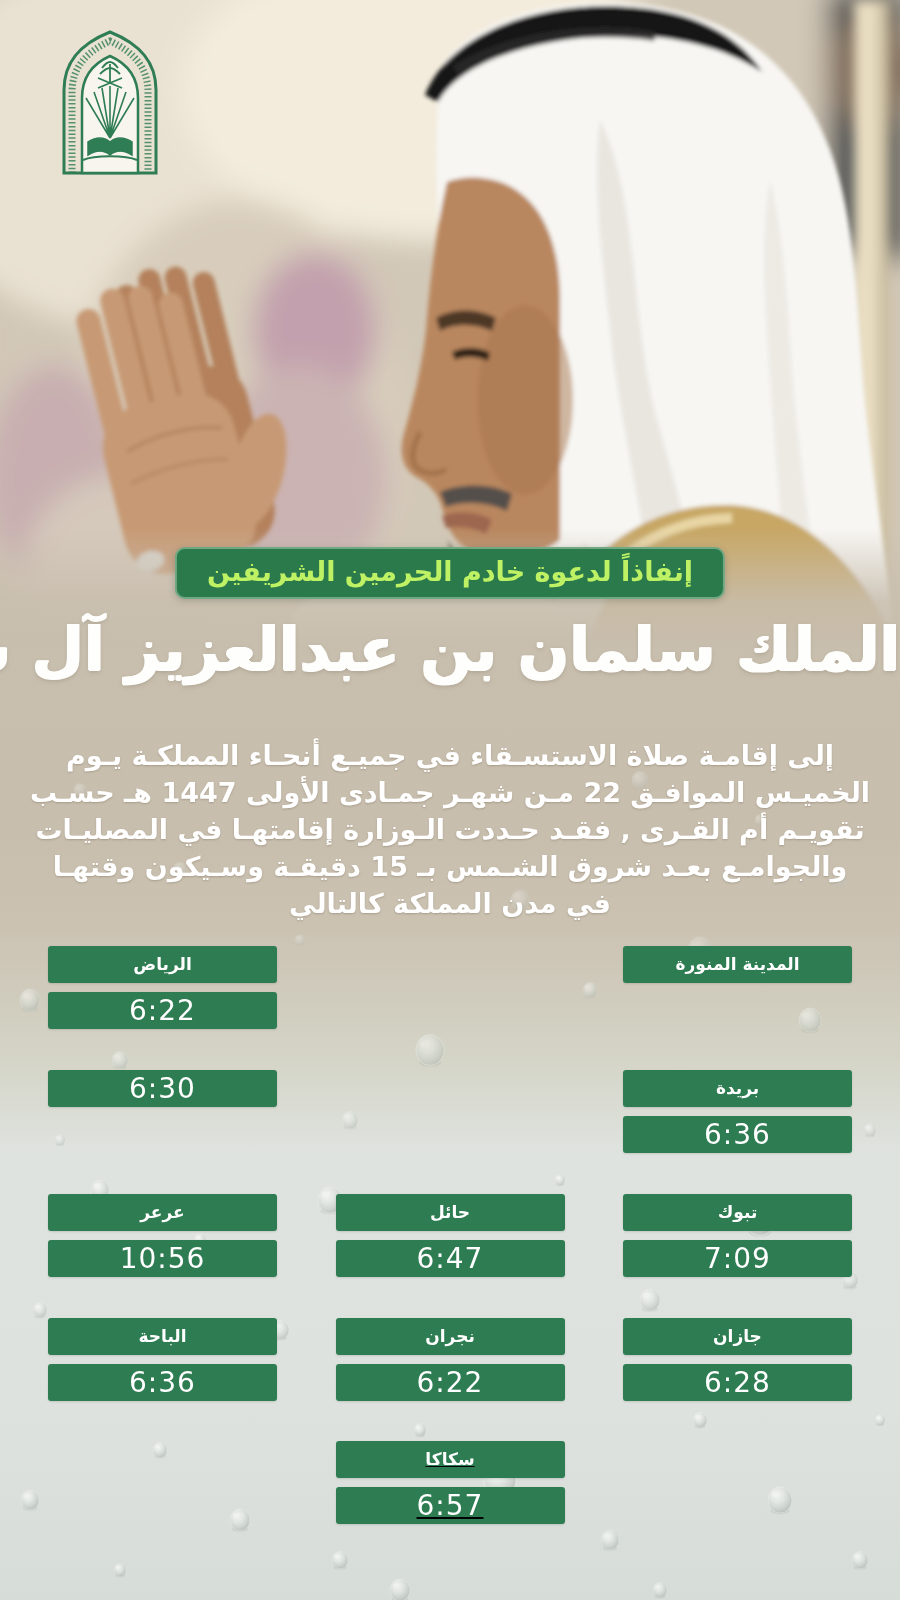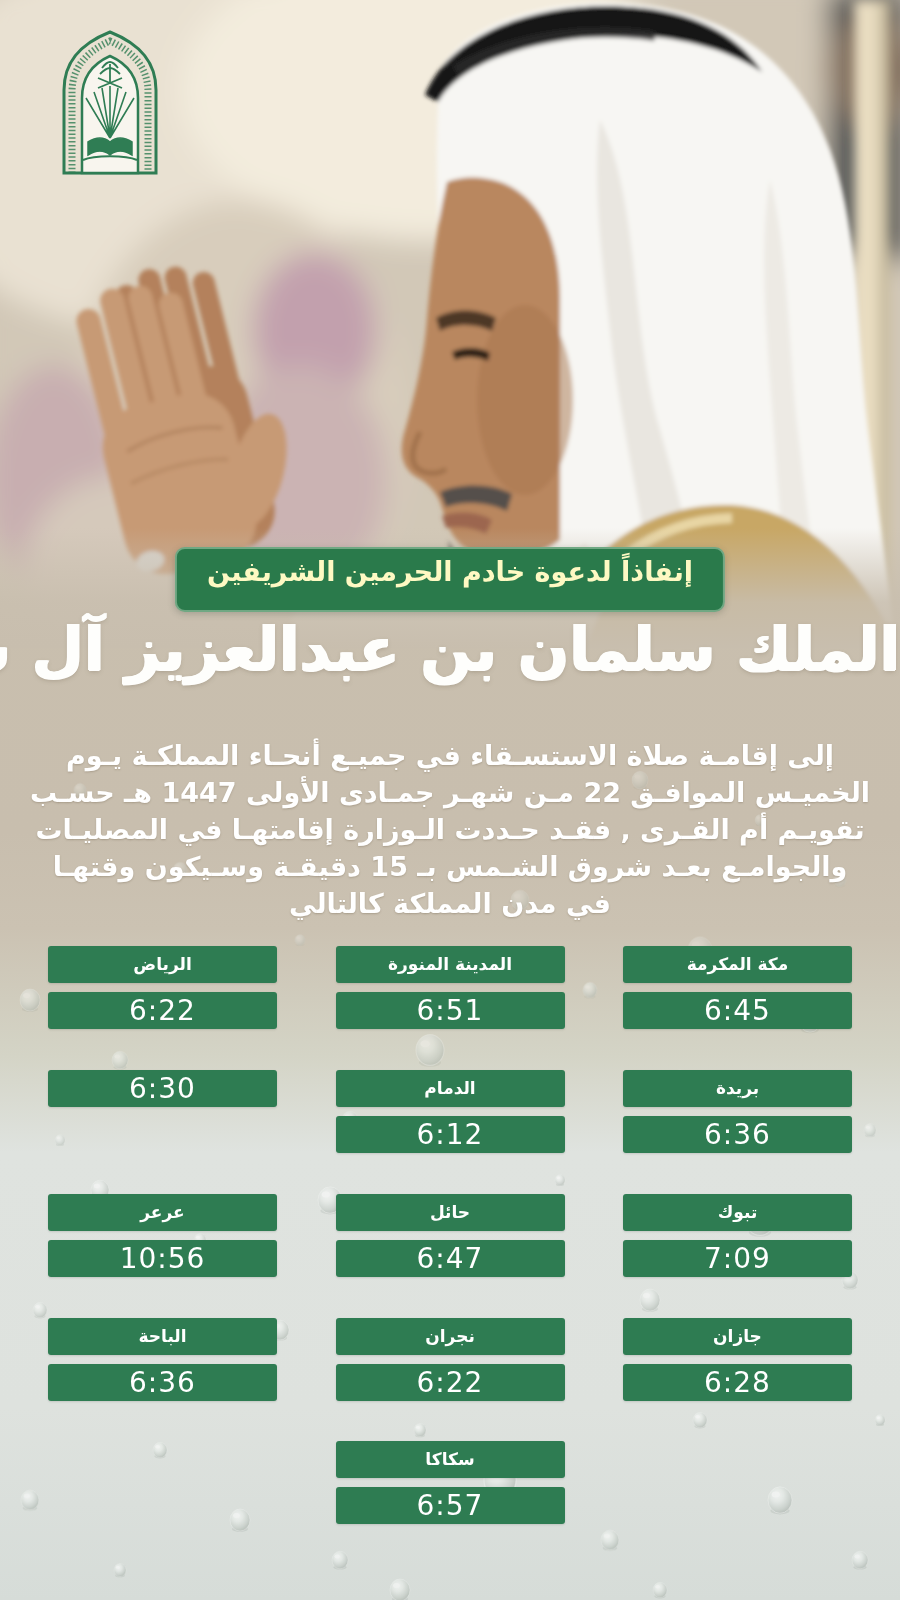--- a/index.html
+++ b/index.html
@@ -13,22 +13,22 @@
   }
   .layer{position:absolute;left:0;top:0;}
   .photo-fade{
     position:absolute;left:0;top:528px;width:900px;height:120px;
     background:linear-gradient(180deg,rgba(200,190,174,0) 0%,rgba(200,190,174,.88) 62%,rgba(200,190,174,1) 100%);
   }
   .logo{position:absolute;left:50px;top:26px;width:120px;height:150px;}
   .banner{
     position:absolute;top:547px;left:50%;transform:translateX(-50%);
     background:#2a7a4b;border:2px solid rgba(170,206,178,.55);border-radius:10px;
-    padding:7px 30px 22px;white-space:nowrap;
-    color:#fef9c3;font-size:27px;font-weight:700;line-height:1.2;
+    padding:7px 30px 9px;white-space:nowrap;
+    color:#bef264;font-size:27px;font-weight:700;line-height:1.2;
     box-shadow:0 2px 6px rgba(60,70,60,.25);
   }
   .calligraphy{
     position:absolute;top:614px;left:0;width:900px;text-align:center;
     color:#fefefc;font-size:60px;font-weight:700;white-space:nowrap;
     text-shadow:1px 0 0 #fefefc,-1px 0 0 #fefefc,0 1px 0 #fefefc,0 2px 4px rgba(120,108,90,.35);
   }
   .announcement{
     position:absolute;top:737px;left:0;width:900px;text-align:center;
     color:#fff;font-size:27px;font-weight:700;line-height:37px;
@@ -44,21 +44,21 @@
   .cell .name{
     height:37px;line-height:37px;background:#2e7c52;border-radius:3px;
     color:#fff;font-size:17px;font-weight:700;margin-bottom:9px;
     box-shadow:0 1px 2px rgba(70,80,70,.18);
   }
   .cell .time{
     height:37px;line-height:37px;background:#2e7c52;border-radius:3px;
     color:#fff;font-size:28px;font-weight:400;letter-spacing:1px;
     box-shadow:0 1px 2px rgba(70,80,70,.18);
   }
-  .r1{top:946px;} .r2{top:1070px;} .r3{top:1194px;} .r4{top:1318px;} .r5{top:1441px;}
+  .r1{top:946px;} .r2{top:1070px;} .r3{top:1194px;} .r4{top:1318px;} .r5{top:1441px;text-decoration:underline;}
 </style>
 </head>
 <body>
 
 <div class="poster">
 
   <svg class="layer" width="900" height="648" viewBox="0 0 900 648" aria-hidden="true">
     <defs>
       <filter id="b14" x="-30%" y="-30%" width="160%" height="160%">
           <feGaussianBlur stdDeviation="14"></feGaussianBlur>
@@ -222,43 +222,34 @@
   <div class="announcement">
     <div>إلى إقامـة صلاة الاستسـقاء في جميـع أنحـاء المملكـة يـوم</div>
     <div>الخميـس الموافـق 22 مـن شهـر جمـادى الأولى 1447 هـ حسـب</div>
     <div>تقويـم أم القـرى , فقـد حـددت الـوزارة إقامتهـا في المصليـات</div>
     <div>والجوامـع بعـد شروق الشـمس بـ 15 دقيقـة وسـيكون وقتهـا</div>
     <div>في مدن المملكة كالتالي</div>
   </div>
 
   <div class="row r1">
     <div class="cell">
-      <div class="name">مكة المكرمة</div>
-      <div class="time">6:45</div>
-    </div>
-    <div class="cell">
       <div class="name">المدينة المنورة</div>
-      <div class="time">6:51</div>
     </div>
     <div class="cell">
       <div class="name">الرياض</div>
       <div class="time">6:22</div>
     </div>
   </div>
 
   <div class="row r2">
     <div class="cell">
       <div class="name">بريدة</div>
       <div class="time">6:36</div>
     </div>
     <div class="cell">
-      <div class="name">الدمام</div>
-      <div class="time">6:12</div>
-    </div>
-    <div class="cell">
       <div class="time">6:30</div>
     </div>
   </div>
 
   <div class="row r3">
     <div class="cell">
       <div class="name">تبوك</div>
       <div class="time">7:09</div>
     </div>
     <div class="cell">

